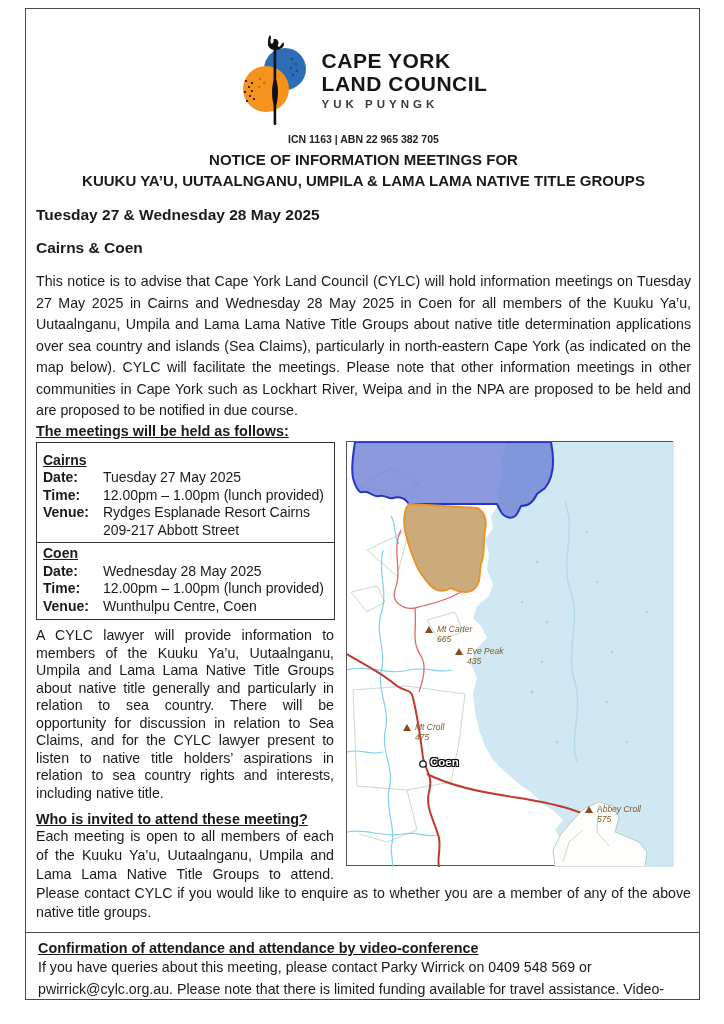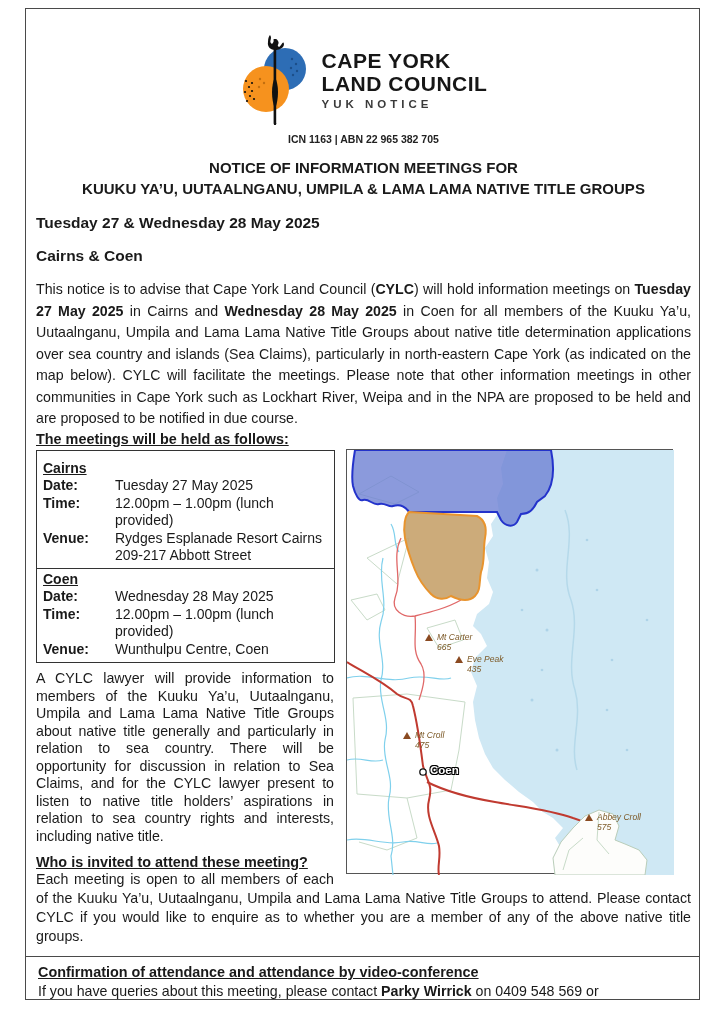--- a/index.html
+++ b/index.html
@@ -12,45 +12,45 @@
   .logo-wrap { width:100%; display:flex; flex-direction:column; align-items:center; margin-top:24px; }
   .logo-row { display:flex; align-items:center; gap:10px; }
   .logo-icon { position:relative; width:72px; height:92px; }
   .logo-text { display:flex; flex-direction:column; }
   .logo-name { font-size:21px; font-weight:bold; letter-spacing:0.5px; color:#161616; line-height:23px; }
   .logo-tagline { font-size:11.5px; font-weight:bold; letter-spacing:4px; color:#3a3a3a; margin-top:3px; }
   .logo-reg { font-size:10.5px; font-weight:bold; color:#222; margin-top:8px; }
 
   
   .title { text-align:center; font-weight:bold; font-size:15px; line-height:21px; }
-  .title-block { margin-top:12px; }
+  .title-block { margin-top:4px; }
   .subtitle { text-align:left; font-weight:bold; font-size:15.5px; margin-top:15px; }
 
   
   .intro { margin-top:14px; font-size:14.2px; line-height:21.5px; text-align:justify; }
-  .b { font-weight:bold; }
+  .b { font-weight:normal; }
 
   .meetings-heading { font-size:14.4px; font-weight:bold; text-decoration:underline; margin-top:1px; }
 
   
   .map-frame { float:right; width:327px; height:425px; margin:2px 18px 8px 12px;
                border:1.5px solid #555; position:relative; background:#fff; }
   .map-frame svg { position:absolute; left:0; top:0; }
   .peak-label { position:absolute; display:flex; align-items:flex-start; }
   .tri { width:0; height:0; border-left:4px solid transparent; border-right:4px solid transparent;
          border-bottom:7px solid #8a4a21; margin:2px 4px 0 0; }
   .peak-text { font-size:8.5px; font-style:italic; color:#7d5a28; line-height:10px; }
   .town-label { position:absolute; font-size:11.5px; font-weight:bold; color:#fff;
        text-shadow:-1px -1px 0 #000, 1px -1px 0 #000, -1px 1px 0 #000, 1px 1px 0 #000, 0 1px 0 #000, 0 -1px 0 #000; }
 
   
   .meet-box { width:299px; border:1px solid #333; margin-top:3px; padding:9px 6px 4px 6px;
               font-size:14px; line-height:17.5px; }
   .city { font-weight:bold; text-decoration:underline; }
-  .meet-row { display:grid; grid-template-columns:60px 1fr;gap:12px; }
+  .meet-row { display:grid; grid-template-columns:60px 1fr; }
   .meet-label { font-weight:bold; }
   .venue-line { display:block; }
   .meet-divider { border-top:1px solid #333; margin:3px -6px 2px -6px; }
 
   .sec { width:299px; margin-top:7px; }
   .sec-heading { font-size:14.4px; font-weight:bold; text-decoration:underline; }
   .sec-body { font-size:14.2px; line-height:17.5px; text-align:justify; }
   .who-body { font-size:14.2px; line-height:19px; text-align:justify; }
   .who-sec { margin-top:9px; width:auto; }
 
@@ -96,21 +96,21 @@
               <rect x="33.6" y="6" width="2.6" height="84" fill="#111"></rect>
               <path d="M35,44 C39,52 39,66 35,76 C31,66 31,52 35,44 Z" fill="#111"></path>
               <path d="M30,2 C33,6 28,8 32,11 C35,8 36,4 38,8 C40,11 36,12 39,14 C42,12 43,7 44,11 C44,15 39,17 35,17 C31,17 27,14 28,9 C28,5 29,3 30,2 Z" fill="#111"></path>
               <path d="M33.5,90 L36.5,90 L35,95 Z" fill="#111"></path>
             </g>
           </svg>
         </div>
         <div class="logo-text">
           <span class="logo-name">CAPE YORK</span>
           <span class="logo-name">LAND COUNCIL</span>
-          <span class="logo-tagline">YUK NOTICE</span>
+          <span class="logo-tagline">YUK PUYNGK</span>
         </div>
       </div>
       <div class="logo-reg">ICN 1163 | ABN 22 965 382 705</div>
     </div>
 
     <div class="title-block">
       <div class="title">NOTICE OF INFORMATION MEETINGS FOR</div>
       <div class="title">KUUKU YA’U, UUTAALNGANU, UMPILA &amp; LAMA LAMA NATIVE TITLE GROUPS</div>
     </div>
     <div class="subtitle">Tuesday 27 &amp; Wednesday 28 May 2025</div>

